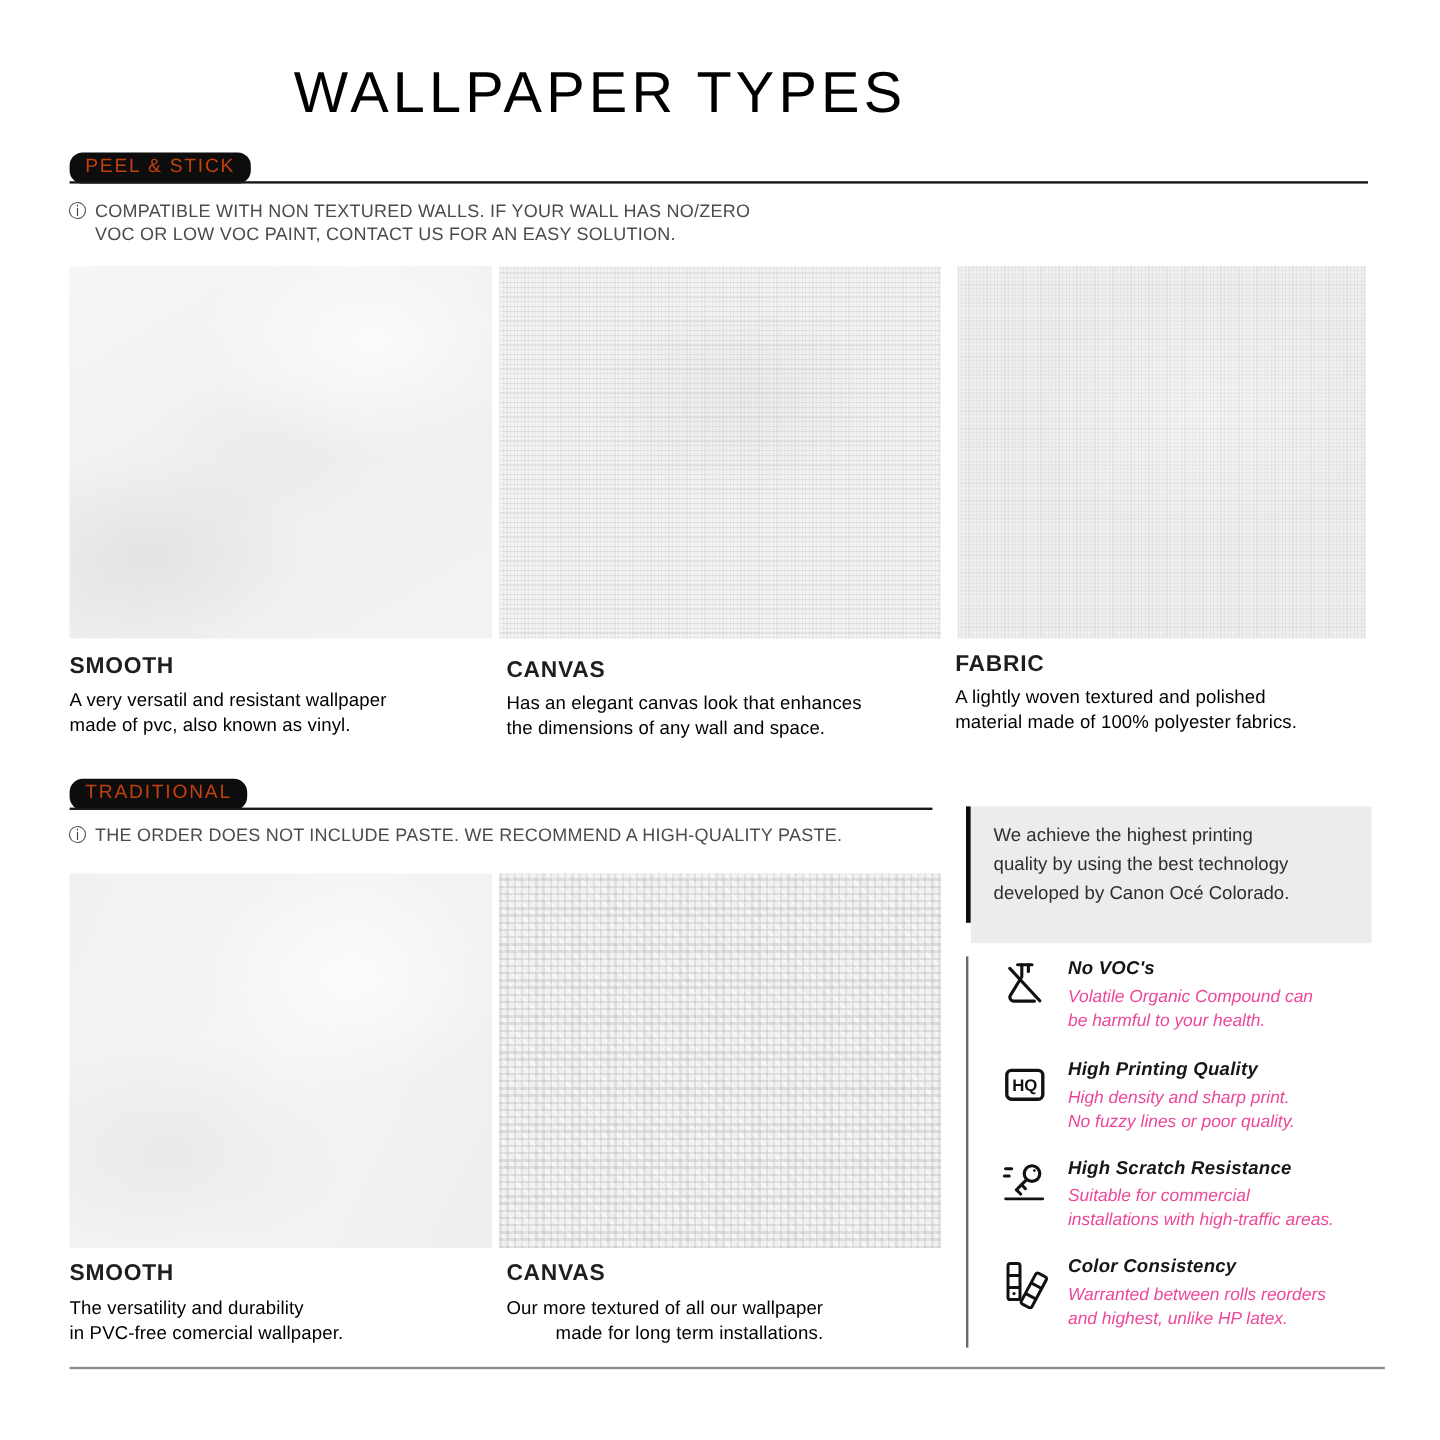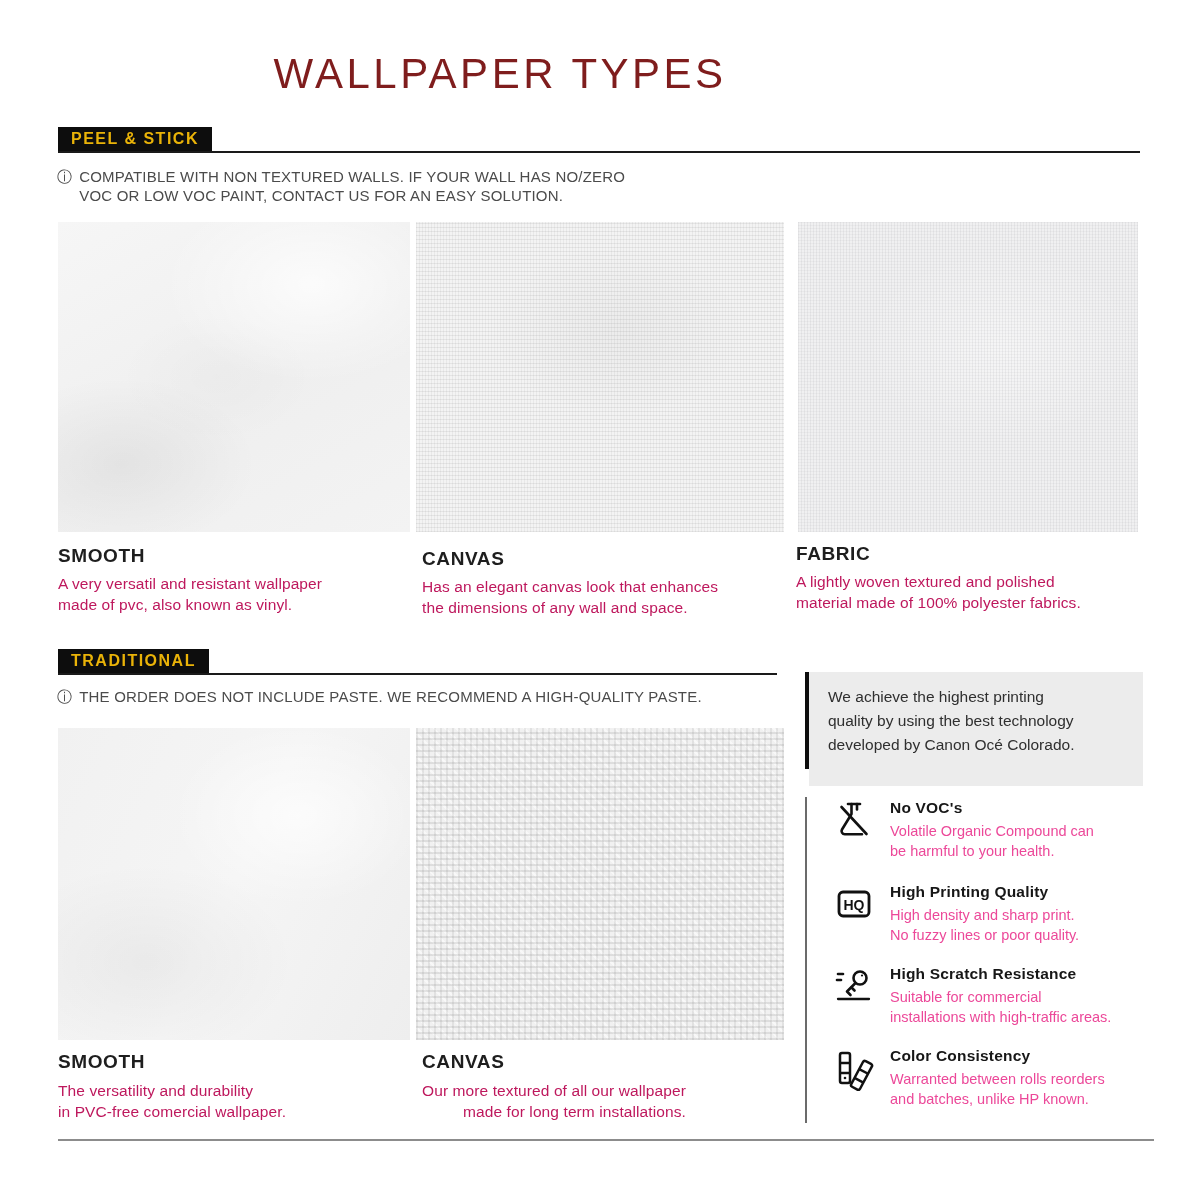--- a/index.html
+++ b/index.html
@@ -2,25 +2,25 @@
 <html><head>
 <meta charset="utf-8">
 <style>
   html,body { margin:0; padding:0; background:#ffffff; }
   .page {
     position:relative; width:1200px; height:1200px; background:#fff;
     font-family:"Liberation Sans", sans-serif; overflow:hidden; color:#1b1b1b;
   }
   .main-title {
     position:absolute; left:0; top:50px; width:1000px; text-align:center;
-    font-size:42px; font-weight:400; letter-spacing:3.5px; color:#7f1d1d;
+    font-size:48px; font-weight:400; letter-spacing:3.5px; color:#000000;
   }
   .sec-label {
-    position:absolute; background:#0d0d0d; color:#eab308; font-size:16px;
-    font-weight:700; letter-spacing:1.5px; padding:3px 13px 5px;
+    position:absolute; background:#0d0d0d; color:#c2410c; font-size:16px;
+    font-weight:400; letter-spacing:1.5px; padding:3px 13px 5px;border-radius:11px;
   }
   #lbl-ps { left:58px; top:127px; }
   #lbl-tr { left:58px; top:649px; }
   .sec-rule { position:absolute; height:2px; background:#1a1a1a; }
   #rule-ps { left:58px; top:151px; width:1082px; }
   #rule-tr { left:58px; top:673px; width:719px; }
   .note {
     position:absolute; display:flex; gap:7px; color:#4b4b4b;
     font-size:15px; line-height:19px; letter-spacing:0.2px;
   }
@@ -74,37 +74,37 @@
 
   .sample-name {
     position:absolute; font-size:19px; font-weight:700; letter-spacing:0.6px; color:#1e1e1e;
   }
   #nm-r1s1 { left:58px;  top:545px; }
   #nm-r1s2 { left:422px; top:548px; }
   #nm-r1s3 { left:796px; top:543px; }
   #nm-r2s1 { left:58px;  top:1051px; }
   #nm-r2s2 { left:422px; top:1051px; }
   .sample-desc {
-    position:absolute; font-size:15.5px; color:#be185d; line-height:21px; letter-spacing:0.1px;
+    position:absolute; font-size:15.5px; color:#000000; line-height:21px; letter-spacing:0.1px;
   }
   #ds-r1s1 { left:58px;  top:573px; }
   #ds-r1s2 { left:422px; top:576px; }
   #ds-r1s3 { left:796px; top:571px; }
   #ds-r2s1 { left:58px;  top:1080px; }
   #ds-r2s2 { left:422px; top:1080px;text-align:right; }
 
   .callout-bar { position:absolute; left:805px; top:672px; width:4px; height:97px; background:#0d0d0d; }
   .callout { position:absolute; left:809px; top:672px; width:334px; height:114px; background:#ececec; }
   .callout-text { padding:13px 0 0 19px; font-size:15.5px; line-height:24px; color:#2f2f2f; }
 
   .feat-rail { position:absolute; left:805px; top:797px; width:2px; height:326px; background:#6b6b6b; }
   .feature { position:absolute; left:834px; width:330px; }
   #ft1 { top:799px; } #ft2 { top:883px; } #ft3 { top:965px; } #ft4 { top:1047px; }
   .ficon { position:absolute; left:0; top:0; width:40px; height:44px; }
-  .ftxt { margin-left:56px; }
+  .ftxt { margin-left:56px;font-style:italic; }
   .ftitle { font-size:15.5px; font-weight:700; color:#171717; letter-spacing:0.2px; margin-bottom:4px; }
   .fdesc { font-size:14.5px; color:#ec4899; line-height:20px; white-space:nowrap; }
 
   .bottom-rule { position:absolute; left:58px; top:1139px; width:1096px; height:2px; background:#8c8c8c; }
 </style>
 </head>
 <body>
 
 <div class="page">
 
@@ -242,20 +242,20 @@
             <path d="M17 17h10M17 27h10"></path>
           </g>
         </g>
         <circle cx="11" cy="31" r="1.3" fill="#111"></circle>
       </svg>
     </span>
     <div class="ftxt">
       <div class="ftitle">Color Consistency</div>
       <div class="fdesc">
         <div>Warranted between rolls reorders</div>
-        <div>and batches, unlike HP known.</div>
+        <div>and highest, unlike HP latex.</div>
       </div>
     </div>
   </div>
 
   <div class="bottom-rule"></div>
 
 </div>
 
 </body></html>

